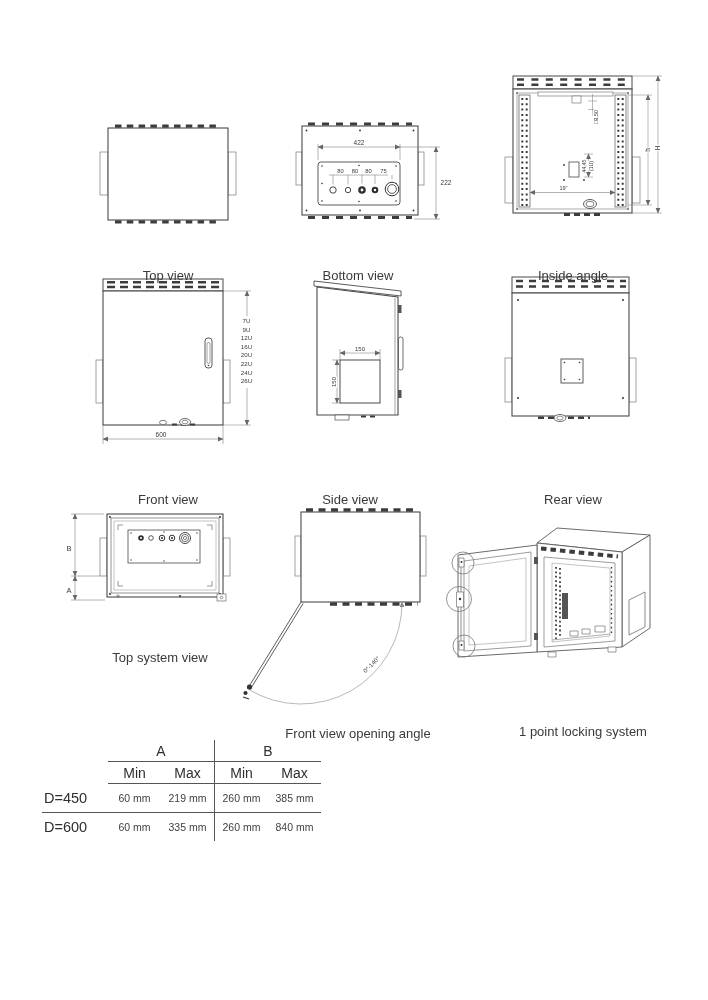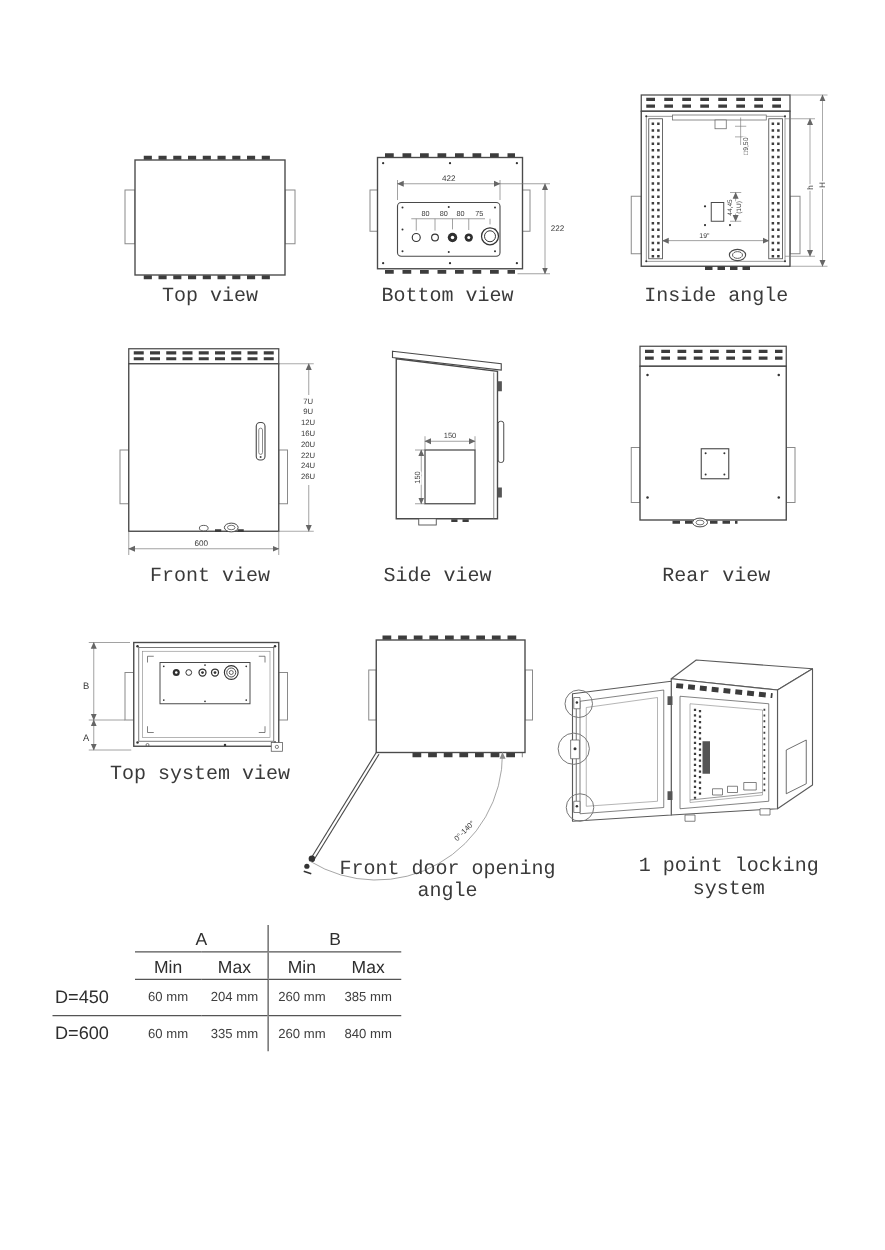--- a/index.html
+++ b/index.html
@@ -1,20 +1,20 @@
 <!DOCTYPE html>
 <html><head>
 <meta charset="utf-8">
 <style>
   html,body{margin:0;padding:0;background:#fff;}
   #canvas{position:relative;width:708px;height:1000px;background:#fff;overflow:hidden;
           font-family:"Liberation Sans",sans-serif;}
   .view-svg{position:absolute;}
-  .caption{position:absolute;text-align:center;font-size:16px;color:#3a3a3a;
-           font-family:Liberation Mono, monospace;}
+  .caption{position:absolute;text-align:center;font-size:13px;color:#3a3a3a;
+           font-family:Liberation Sans, sans-serif;margin-top:40px;}
   svg text{font-family:"Liberation Sans",sans-serif;fill:#3a3a3a;}
   .halo{paint-order:stroke;stroke:#ffffff;stroke-width:2.5px;}
   
   .spec-table{position:absolute;left:42px;top:740px;border-collapse:collapse;color:#2e2e2e;}
   .spec-table td{padding:0;text-align:center;}
   .c-label{width:64px;text-align:left !important;font-size:14.5px;padding-left:2px !important;}
   .c-group{font-size:14px;border-bottom:1px solid #555;}
   .c-sub{font-size:14px;border-bottom:1px solid #555;width:53px;margin-top:48px;}
   .div-left{border-left:1px solid #555;}
   .r-group td{height:21px;}
@@ -394,41 +394,41 @@
     </g>
   </svg>
 
   <div class="caption" style="left:88px;top:228px;width:160px">Top view</div>
   <div class="caption" style="left:278px;top:228px;width:160px">Bottom view</div>
   <div class="caption" style="left:493px;top:228px;width:160px">Inside angle</div>
   <div class="caption" style="left:88px;top:452px;width:160px">Front view</div>
   <div class="caption" style="left:270px;top:452px;width:160px">Side view</div>
   <div class="caption" style="left:493px;top:452px;width:160px">Rear view</div>
   <div class="caption" style="left:80px;top:610px;width:160px">Top system view</div>
-  <div class="caption" style="left:258px;top:686px;width:200px">Front door opening angle</div>
+  <div class="caption" style="left:258px;top:686px;width:200px">Front view opening angle</div>
   <div class="caption" style="left:483px;top:684px;width:200px">1 point locking system</div>
 
   <table class="spec-table">
     <tbody>
         <tr class="r-group">
       <td class="c-label"></td>
       <td class="c-group" colspan="2">A</td>
       <td class="c-group div-left" colspan="2">B</td>
     </tr>
     <tr class="r-sub">
       <td class="c-label"></td>
       <td class="c-sub">Min</td>
       <td class="c-sub">Max</td>
       <td class="c-sub div-left">Min</td>
       <td class="c-sub">Max</td>
     </tr>
     <tr class="r-data">
       <td class="c-label">D=450</td>
       <td class="c-val">60 mm</td>
-      <td class="c-val">204 mm</td>
+      <td class="c-val">219 mm</td>
       <td class="c-val div-left">260 mm</td>
       <td class="c-val">385 mm</td>
     </tr>
     <tr class="r-data r-sep">
       <td class="c-label">D=600</td>
       <td class="c-val">60 mm</td>
       <td class="c-val">335 mm</td>
       <td class="c-val div-left">260 mm</td>
       <td class="c-val">840 mm</td>
     </tr>

